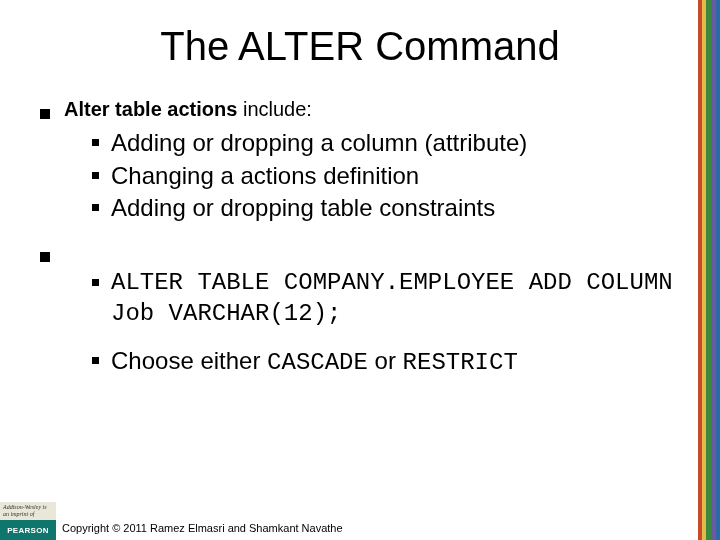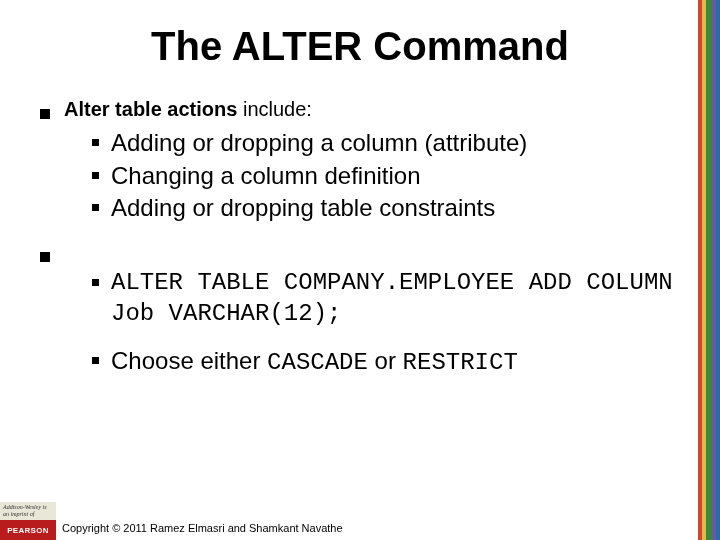--- a/index.html
+++ b/index.html
@@ -25,21 +25,21 @@
     flex-direction: row;
   }
   .accent-bar div { height: 100%; }
   .ab1 { width: 4px; background: #c94a2b; }
   .ab2 { width: 4px; background: #e6b84a; }
   .ab3 { width: 5px; background: #3a8a3a; }
   .ab4 { width: 5px; background: #6a5aa0; }
   .ab5 { width: 4px; background: #2b6aa8; }
   .title {
     font-size: 40px;
-    font-weight: 700;
+    font-weight: 400;
     color: #000;
     text-align: center;
     margin-bottom: 28px;
     margin-top: 6px;
   }
   .content { padding-left: 6px; }
   .bullet-l1 {
     display: flex;
     align-items: flex-start;
     margin-bottom: 6px;
@@ -103,21 +103,21 @@
     line-height: 1.1;
     color: #333;
     padding: 2px 3px;
     font-family: Georgia, serif;
     font-style: italic;
   }
   .p-tag {
     position: absolute;
     left: 0; top: 18px;
     width: 56px; height: 20px;
-    background: #b91c1c;
+    background: #0f766e;
     color: #fff;
     font-size: 8px;
     font-weight: 700;
     letter-spacing: 0.3px;
     display: flex;
     align-items: center;
     justify-content: center;
   }
   .copyright {
     position: absolute;
@@ -150,21 +150,21 @@
         <span class="bold">Alter table actions</span><span> include:</span>
       </div>
     </div>
     <div class="sub">
       <div class="bullet-l2">
         <div class="sq"></div>
         <div class="txt">Adding or dropping a column (attribute)</div>
       </div>
       <div class="bullet-l2">
         <div class="sq"></div>
-        <div class="txt">Changing a column definition</div>
+        <div class="txt">Changing a actions definition</div>
       </div>
       <div class="bullet-l2">
         <div class="sq"></div>
         <div class="txt">Adding or dropping table constraints</div>
       </div>
     </div>
 
     <div class="bullet-l1">
       <div class="sq"></div>
     </div>

